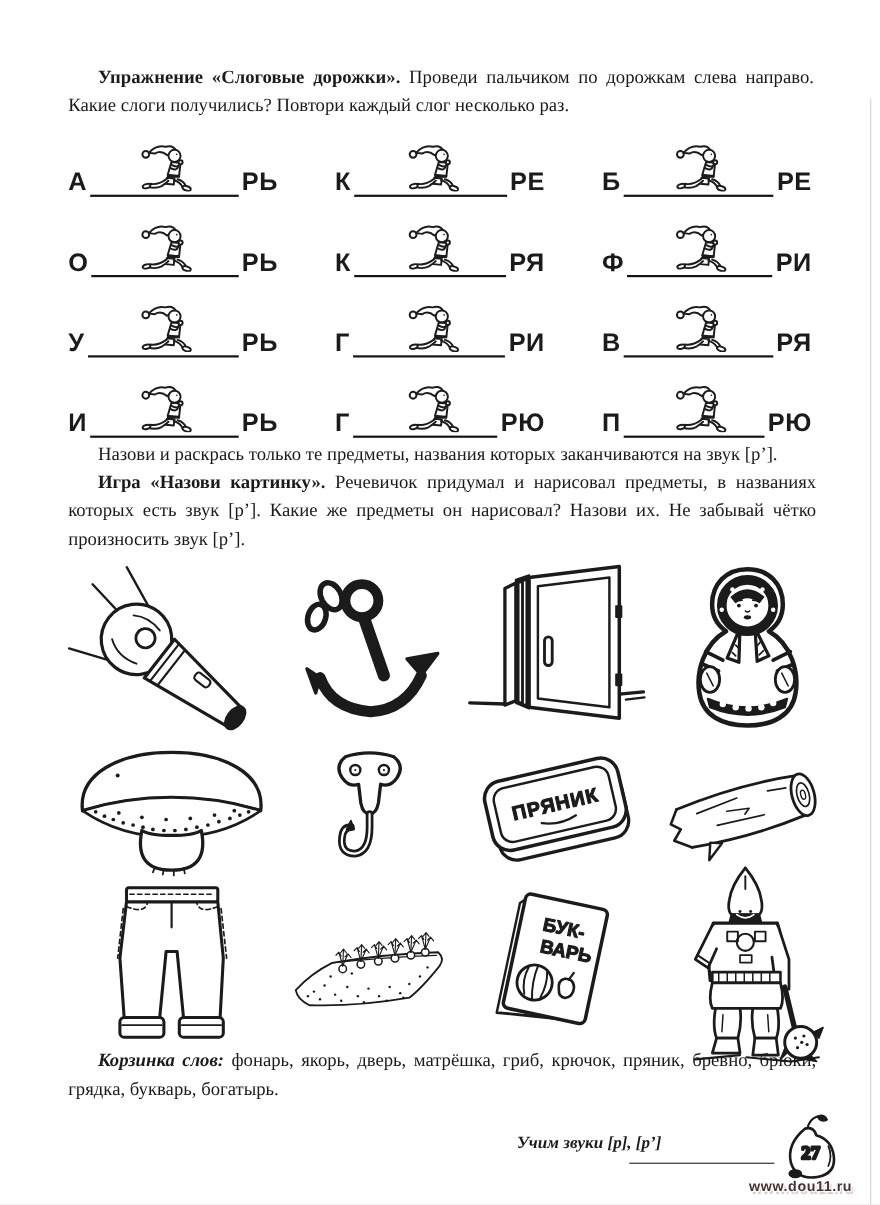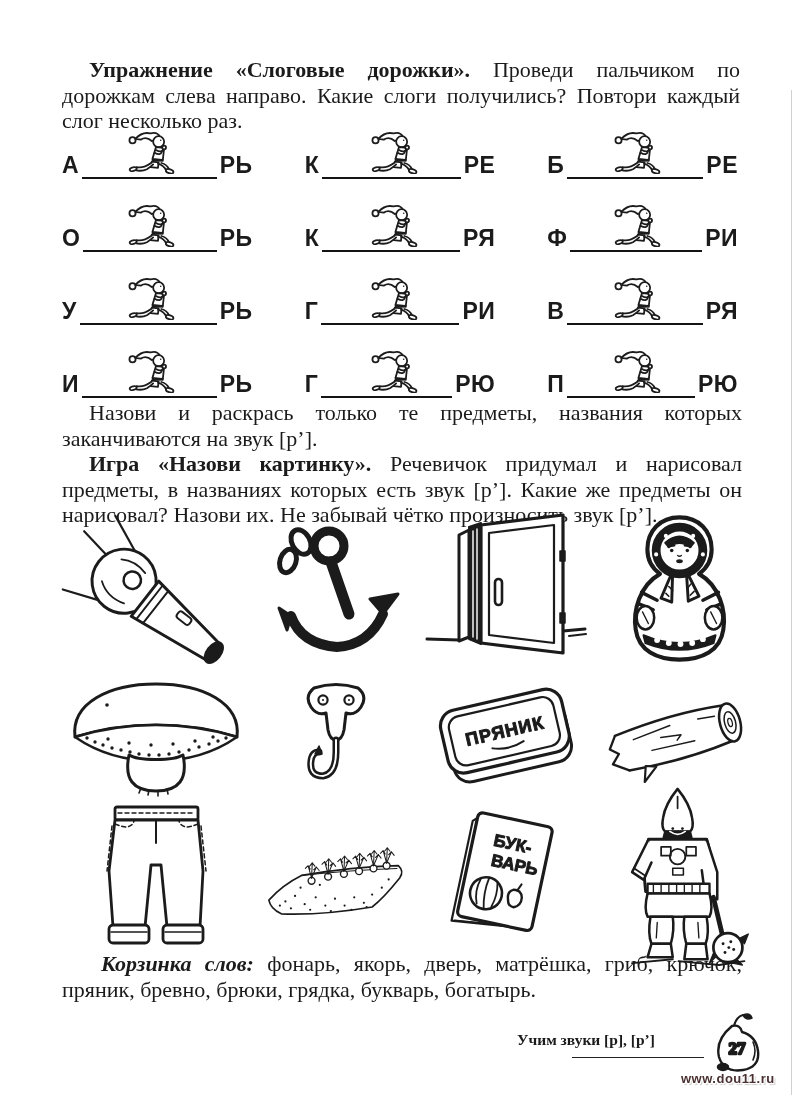--- a/index.html
+++ b/index.html
@@ -1,41 +1,41 @@
 <!DOCTYPE html>
 <html><head>
 <meta charset="utf-8">
 <style>
   html,body{margin:0;padding:0;background:#e8e8e8;}
   .page{position:relative;width:800px;height:1095px;background:#ffffff;overflow:hidden;
         font-family:"Liberation Serif", serif;color:#1b1b1b;}
-  .para{position:absolute;text-align:justify;font-size:22px;line-height:25.5px;}
+  .para{position:absolute;text-align:justify;font-size:17px;line-height:25.5px;}
   .para p{margin:0;text-indent:27px;}
   .lead{font-weight:bold;}
-  .lead-italic{font-weight:bold;font-style:italic;margin-left:12px;}
+  .lead-italic{font-weight:bold;font-style:italic;}
   .scan-edge{position:absolute;left:791px;top:90px;width:1px;height:1005px;background:#bdbdbd;opacity:.7;}
 
   
   .tracks{position:absolute;left:62px;top:112px;width:676px;height:292px;
           display:grid;grid-template-columns:1fr 1fr 1fr;column-gap:52px;grid-auto-rows:73px;}
   .track{position:relative;display:flex;align-items:flex-end;}
   .track .letter{font-family:"Liberation Sans", sans-serif;font-weight:bold;font-size:23px;
                  line-height:1;padding-bottom:8px;letter-spacing:.5px;}
   .track .line{flex:1;height:0;border-bottom:2.6px solid #141414;margin:0 3px 6px 3px;}
   .track .gnome{position:absolute;bottom:11px;left:50%;transform:translateX(-60%);width:66px;height:44px;}
 
   
   .pictures{position:absolute;left:52px;top:503px;width:706px;height:450px;
             display:grid;grid-template-columns:210px 148px 192px 156px;grid-template-rows:170px 126px 154px;}
   .pic-cell{display:flex;align-items:center;justify-content:center;}
   svg text{font-family:"Liberation Sans", sans-serif;font-weight:bold;fill:#1b1b1b;}
 
   
-  .footer-label{position:absolute;left:470px;top:1031px;width:232px;text-align:center;
-                font-weight:bold;font-size:15.5px;}
+  .footer-label{position:absolute;left:470px;top:1031px;width:232px;text-align:left;
+                font-weight:bold;font-size:15.5px;font-style:italic;}
   .footer-rule{position:absolute;left:572px;top:1057px;width:132px;border-top:1.6px solid #222;}
   .pear{position:absolute;left:696px;top:1012px;width:68px;height:62px;}
   .pear-number{font-family:"Liberation Serif", serif;font-weight:bold;font-size:17px;}
   .watermark{position:absolute;left:681px;top:1071px;font-family:"Liberation Sans", sans-serif;
              font-weight:bold;font-size:13px;letter-spacing:.5px;color:#4a3030;
              text-shadow:-1px -1px 0 #fff,1px -1px 0 #fff,-1px 1px 0 #fff,1px 1px 0 #fff,2px 2px 1px #cfc8c8;}
 </style>
 </head>
 <body>
 

